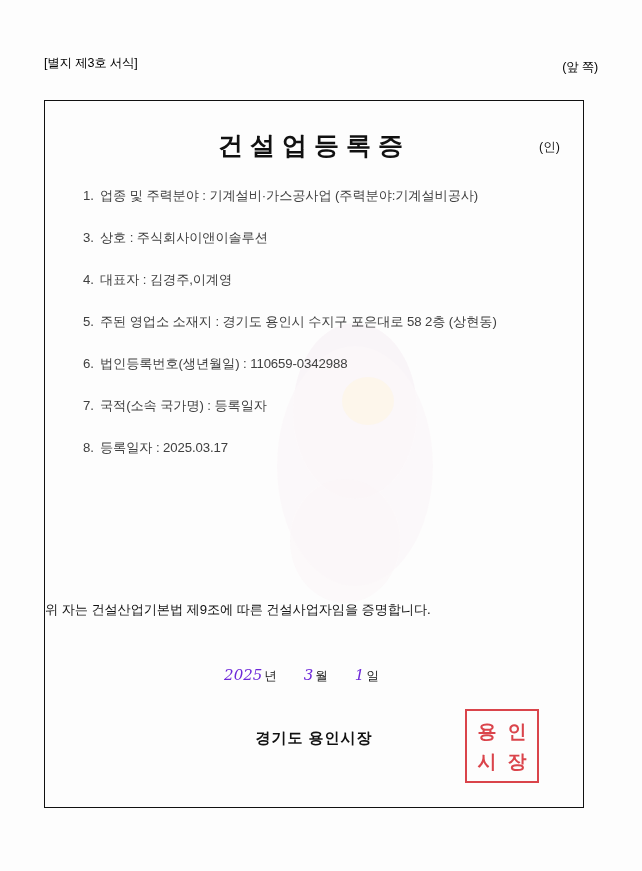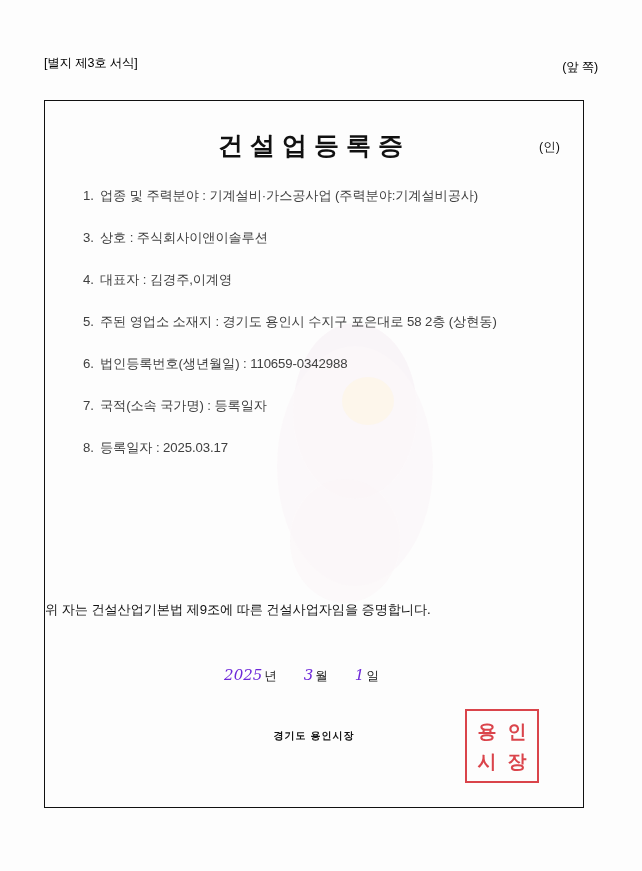--- a/index.html
+++ b/index.html
@@ -134,21 +134,21 @@
     padding-right: 26px;
     padding-left: 1px;
   }
 
   .issuer {
     position: absolute;
     top: 628px;
     left: 0;
     width: 100%;
     text-align: center;
-    font-size: 10px;
+    font-size: 15px;
     font-weight: bold;
     letter-spacing: 1px;
     color: #111;
   }
 
   
   .seal {
     position: absolute;
     top: 608px;
     left: 420px;

